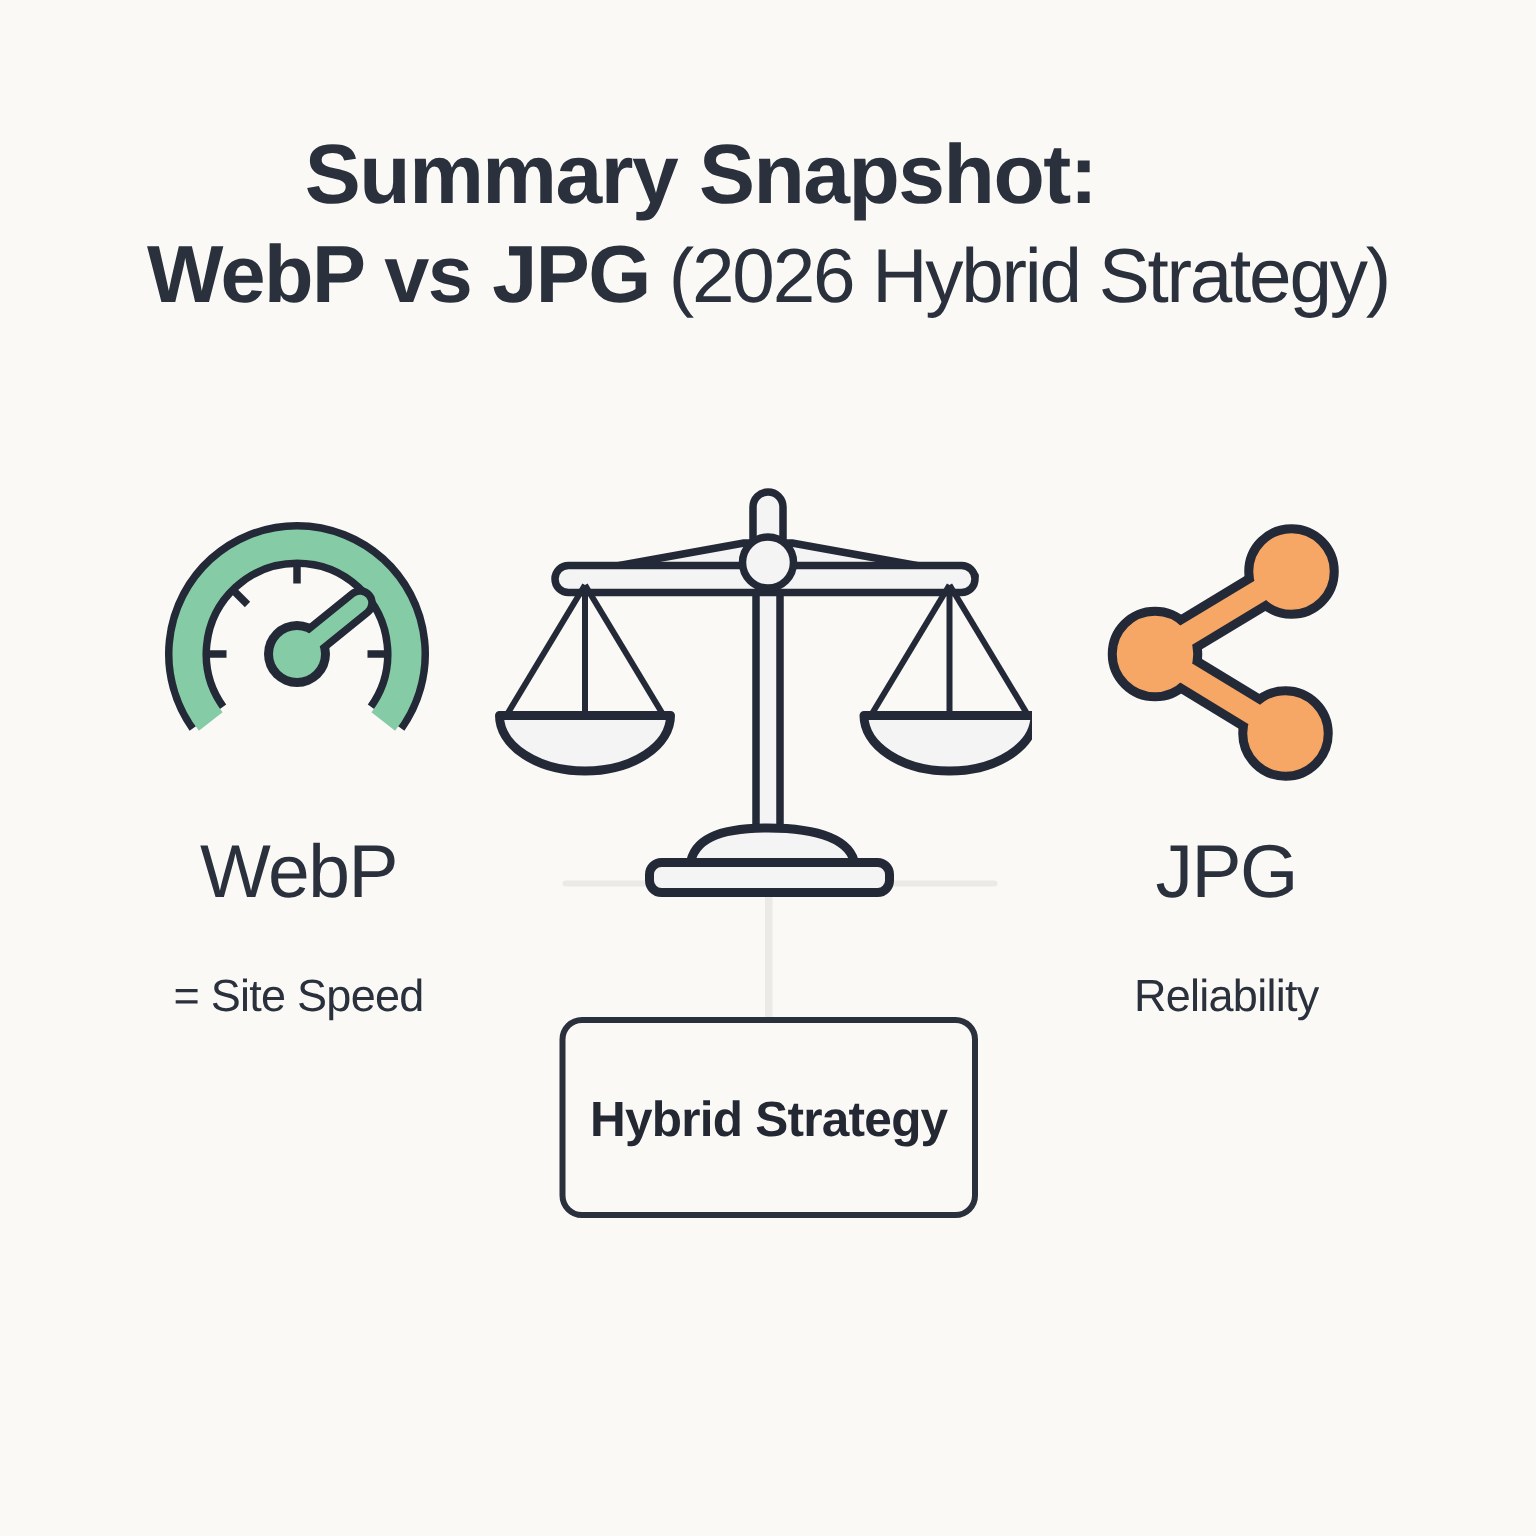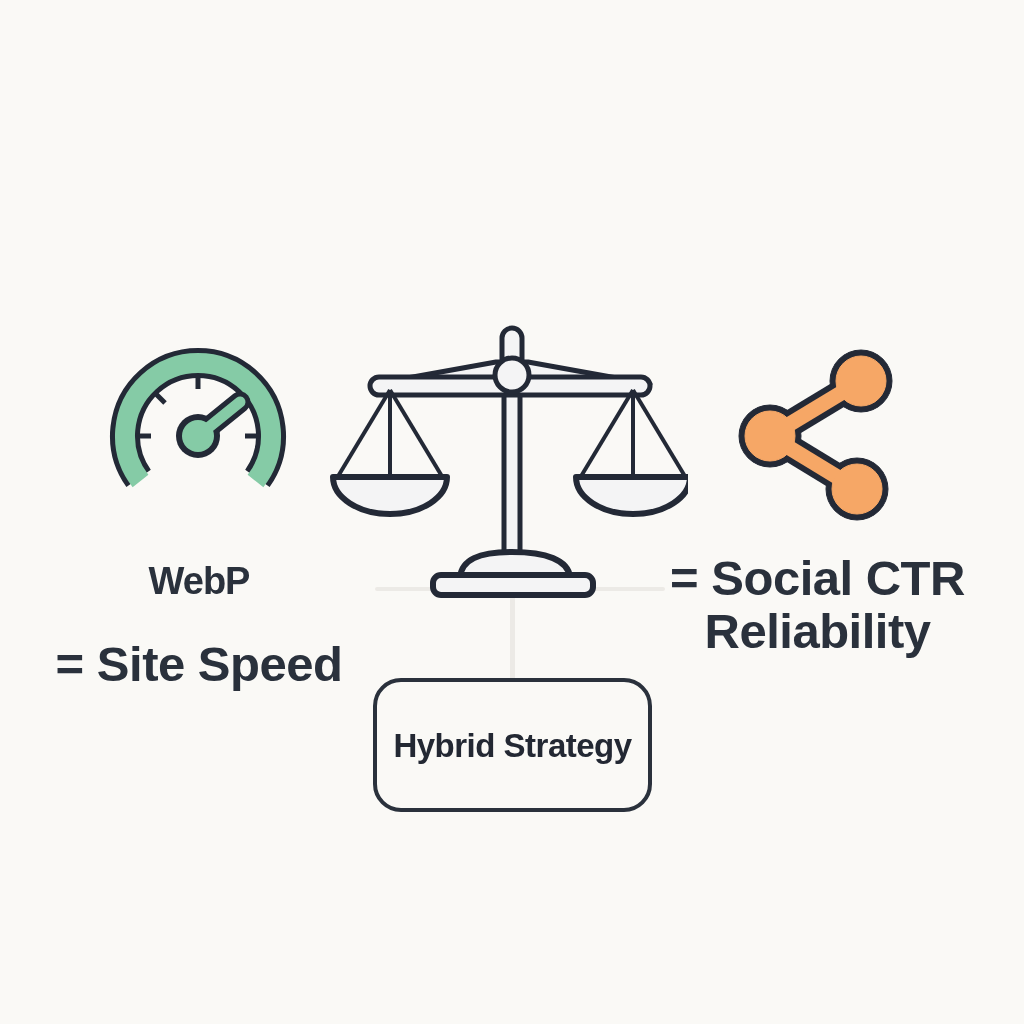--- a/index.html
+++ b/index.html
@@ -12,36 +12,40 @@
   .title .t2 .reg{font-weight:400;font-size:51px;letter-spacing:-1.5px;}
   
   .hline{position:absolute;left:375px;top:587px;width:290px;height:4px;background:var(--faint,#ECEAE6);border-radius:2px;}
   .vline{position:absolute;left:510px;top:597px;width:5px;height:82px;background:var(--faint,#ECEAE6);}
   
   .icon-gauge{position:absolute;left:105px;top:336px;width:190px;height:170px;}
   .icon-scale{position:absolute;left:328px;top:320px;width:360px;height:278px;}
   .icon-share{position:absolute;left:735px;top:345px;width:180px;height:180px;}
   
   .col{position:absolute;text-align:center;color:var(--ink,#2A313C);}
-  .col .head{font-size:38px;font-weight:700;letter-spacing:-1px;line-height:58px;margin:0 0 28px 0;}
-  .col .line{font-size:49px;font-weight:700;letter-spacing:-0.5px;line-height:53px;margin:0;}
+  .col .head{font-size:50px;font-weight:400;letter-spacing:-1px;line-height:58px;margin:0 0 28px 0;}
+  .col .line{font-size:30px;font-weight:400;letter-spacing:-0.5px;line-height:53px;margin:16px;}
   .col-left{left:28px;top:552px;width:342px;}
   .col-right{left:645px;top:552px;width:345px;}
   
   .hybrid-box{position:absolute;left:373px;top:678px;width:279px;height:134px;box-sizing:border-box;
-    border:4px solid var(--ink,#2A313C);border-radius:28px;background:var(--bg,#FAF9F6);
+    border:4px solid var(--ink,#2A313C);border-radius:15px;background:var(--bg,#FAF9F6);
     display:flex;flex-direction:column;align-items:center;justify-content:center;
     color:#232833;font-size:33px;font-weight:600;letter-spacing:-0.5px;line-height:47px;text-align:center;}
   svg{display:block;}
 </style>
 </head>
 <body>
 
 <div class="canvas">
 
+  <header class="title">
+    <div class="t1">Summary Snapshot:</div>
+    <div class="t2"><span>WebP vs JPG</span><span class="reg"> (2026 Hybrid Strategy)</span></div>
+  </header>
 
   <div class="hline"></div>
   <div class="vline"></div>
 
   <svg class="icon-gauge" viewBox="0 0 190 170" aria-hidden="true">
 
     <path d="M33.6,142.4 A73,73 0 1 1 152.4,142.4" fill="none" stroke="var(--outline)" stroke-width="30" stroke-linecap="butt"></path>
     <path d="M35.5,145 A73,73 0 1 1 150.5,145" fill="none" stroke="var(--green)" stroke-width="20" stroke-linecap="butt"></path>
 
     <g stroke="var(--outline)" stroke-width="5">
@@ -110,21 +114,21 @@
       <circle cx="122" cy="144" r="25"></circle>
     </g>
   </svg>
 
   <div class="col col-left">
     <div class="head">WebP</div>
     <p class="line">= Site Speed</p>
   </div>
 
   <div class="col col-right">
-    <p class="line">= Social CTR</p>
+    <div class="head">JPG</div>
     <p class="line">Reliability</p>
   </div>
 
   <div class="hybrid-box">
     <span>Hybrid Strategy</span>
   </div>
 
 </div>
 
 </body></html>

